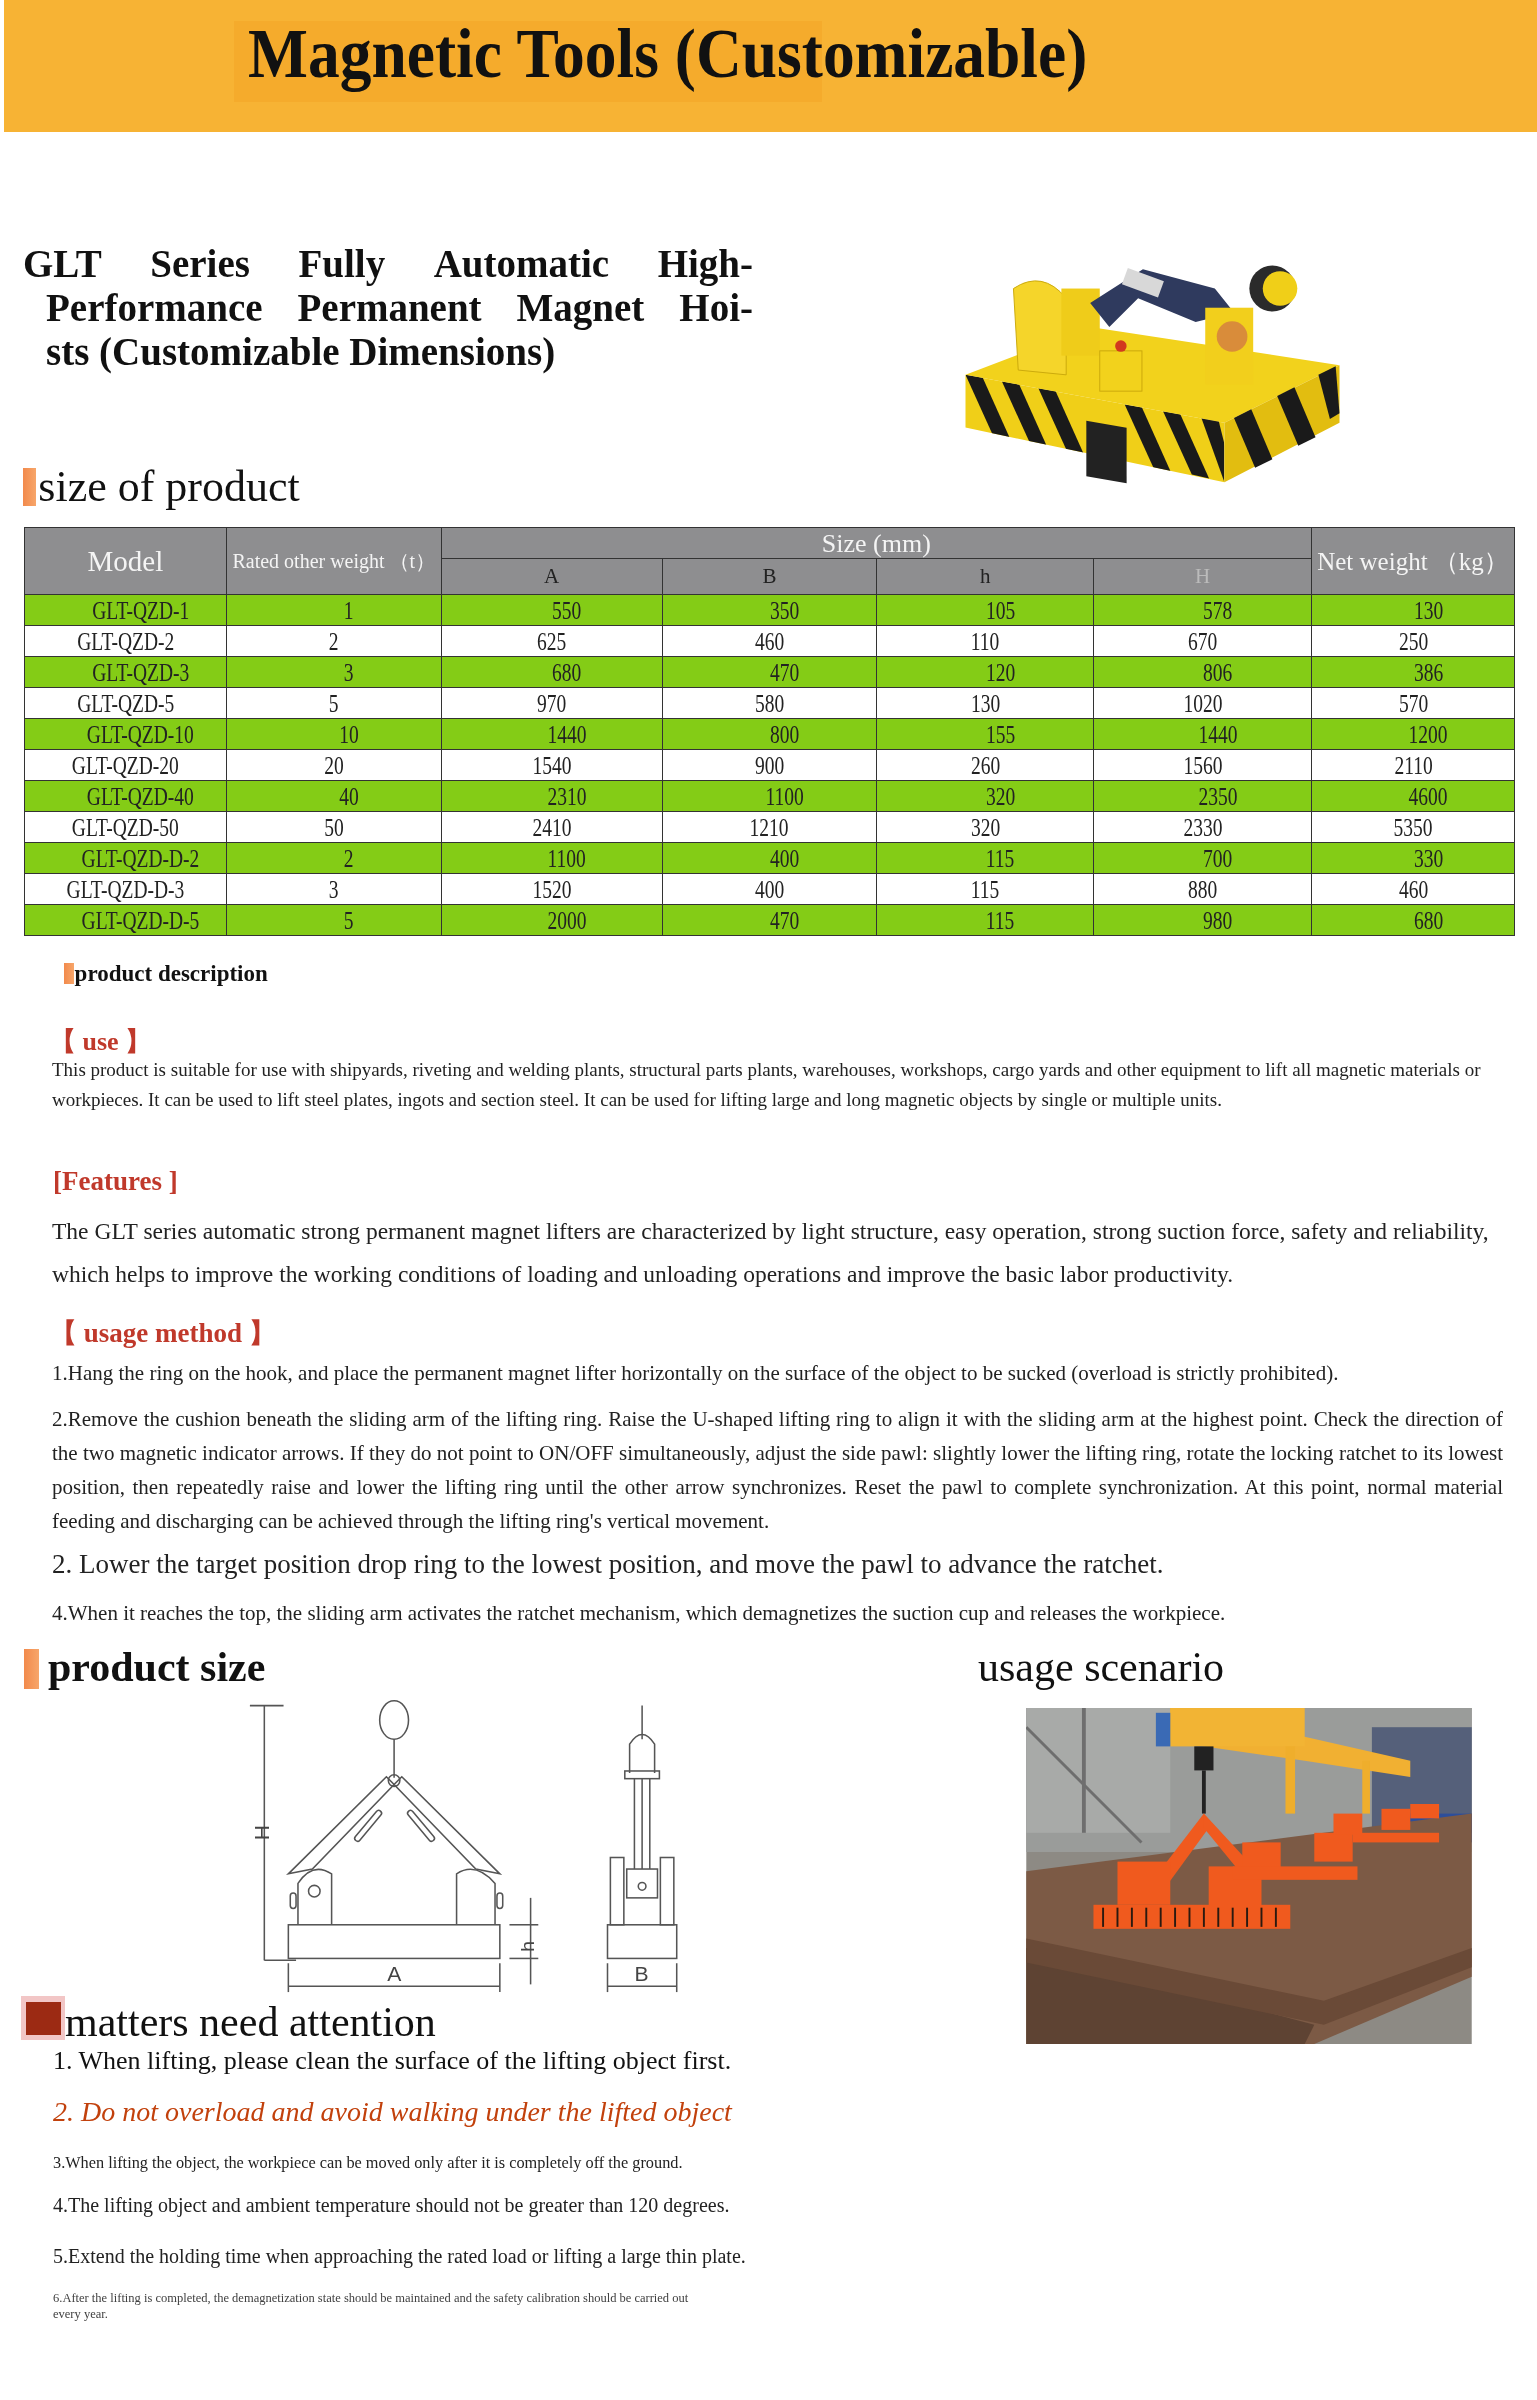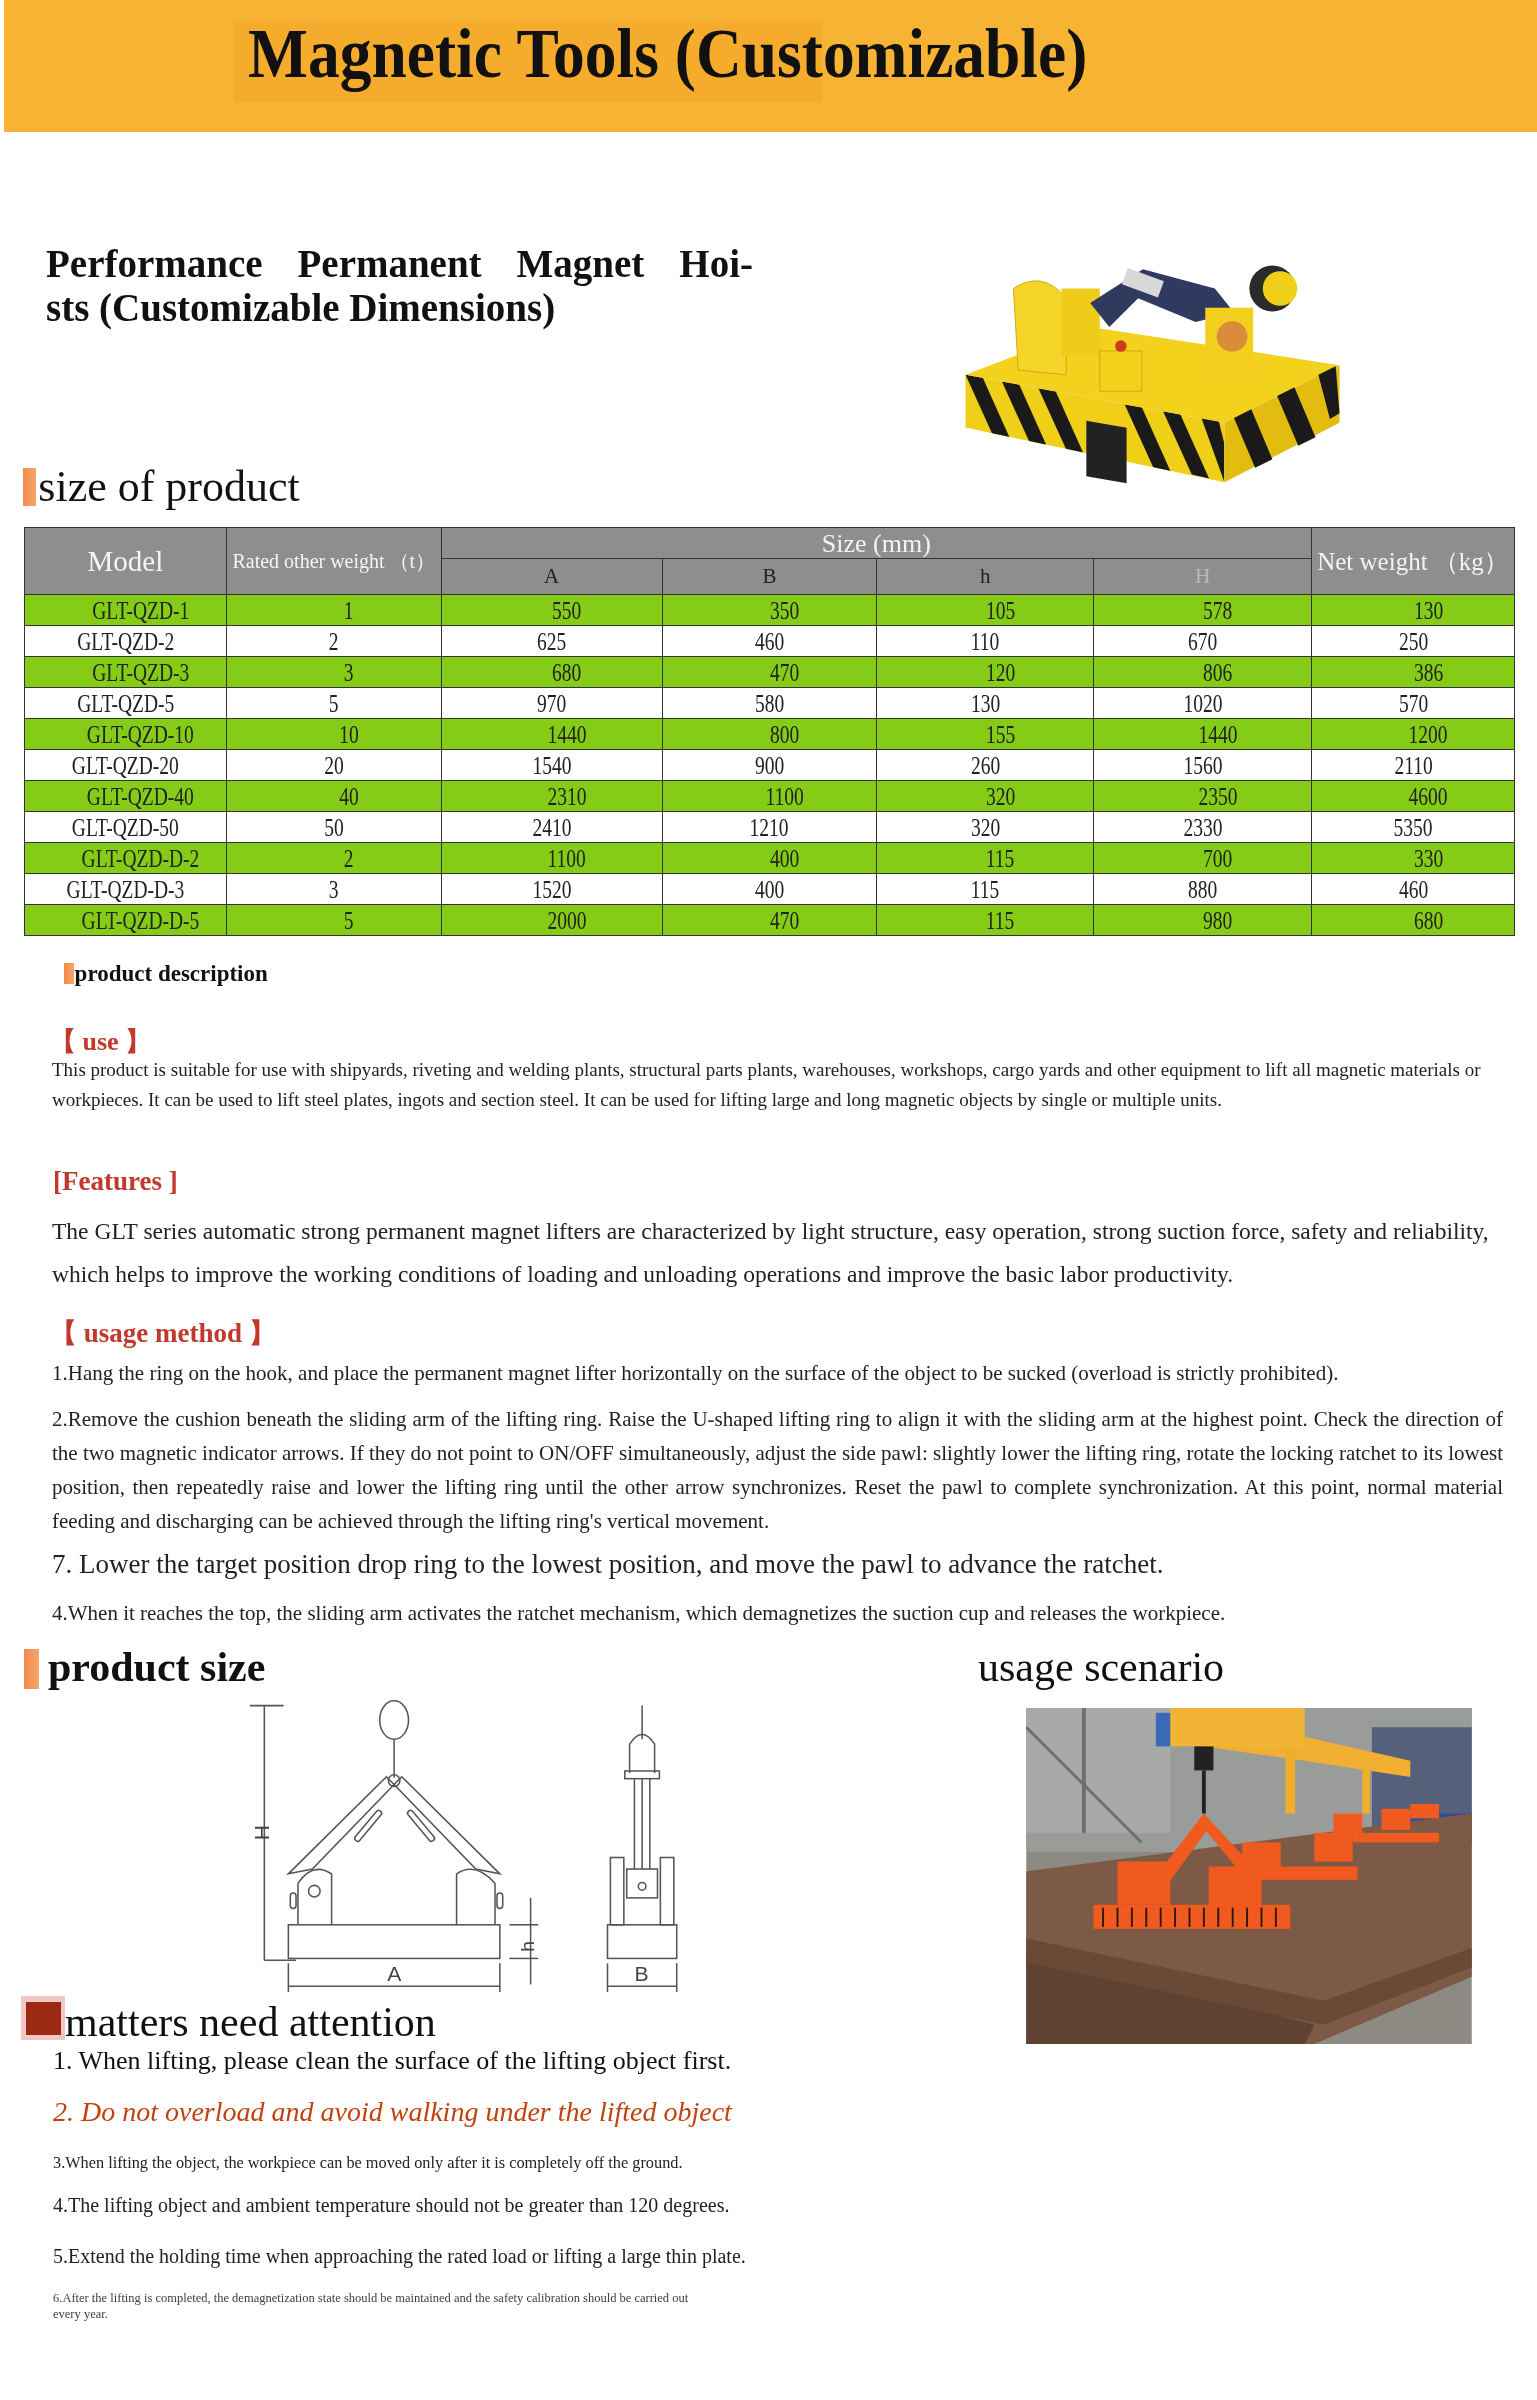--- a/index.html
+++ b/index.html
@@ -79,20 +79,27 @@
   .a6 { left: 53px; top: 2290px; width: 663px; font-size: 12.5px; line-height: 16.3px; color: #404040; }
 </style>
 </head>
 <body>
 
 <div class="abs banner"></div>
 <div class="abs banner-inner"></div>
 <div class="abs banner-title">Magnetic Tools (Customizable)</div>
 
 <div class="abs prod-title">
+  <div class="l1">
+    <span>GLT</span>
+    <span>Series</span>
+    <span>Fully</span>
+    <span>Automatic</span>
+    <span>High-</span>
+  </div>
   <div class="l2">
     <span>Performance</span>
     <span>Permanent</span>
     <span>Magnet</span>
     <span>Hoi-</span>
   </div>
   <div class="l3">sts (Customizable Dimensions)</div>
 </div>
 
 <svg class="abs prod-photo" viewBox="0 0 430 268">
@@ -278,21 +285,21 @@
 
 <div class="abs red-head use-head">【 use 】</div>
 <div class="abs body-small use-body">This product is suitable for use with shipyards, riveting and welding plants, structural parts plants, warehouses, workshops, cargo yards and other equipment to lift all magnetic materials or workpieces. It can be used to lift steel plates, ingots and section steel. It can be used for lifting large and long magnetic objects by single or multiple units.</div>
 
 <div class="abs red-head feat-head">[Features ]</div>
 <div class="abs feat-body">The GLT series automatic strong permanent magnet lifters are characterized by light structure, easy operation, strong suction force, safety and reliability, which helps to improve the working conditions of loading and unloading operations and improve the basic labor productivity.</div>
 
 <div class="abs red-head usage-head">【 usage method 】</div>
 <div class="abs m1">1.Hang the ring on the hook, and place the permanent magnet lifter horizontally on the surface of the object to be sucked (overload is strictly prohibited).</div>
 <div class="abs m2">2.Remove the cushion beneath the sliding arm of the lifting ring. Raise the U-shaped lifting ring to align it with the sliding arm at the highest point. Check the direction of the two magnetic indicator arrows. If they do not point to ON/OFF simultaneously, adjust the side pawl: slightly lower the lifting ring, rotate the locking ratchet to its lowest position, then repeatedly raise and lower the lifting ring until the other arrow synchronizes. Reset the pawl to complete synchronization. At this point, normal material feeding and discharging can be achieved through the lifting ring's vertical movement.</div>
-<div class="abs m3">7. Lower the target position drop ring to the lowest position, and move the pawl to advance the ratchet.</div>
+<div class="abs m3">2. Lower the target position drop ring to the lowest position, and move the pawl to advance the ratchet.</div>
 <div class="abs m4">4.When it reaches the top, the sliding arm activates the ratchet mechanism, which demagnetizes the suction cup and releases the workpiece.</div>
 
 <div class="abs sec sec-psize">
   <span class="marker"></span>
   <span>product size</span>
 </div>
 <div class="abs usage-scenario">usage scenario</div>
 
 <svg class="abs diagram" viewBox="0 0 520 310" fill="none" stroke="#555" stroke-width="1.6">
 

